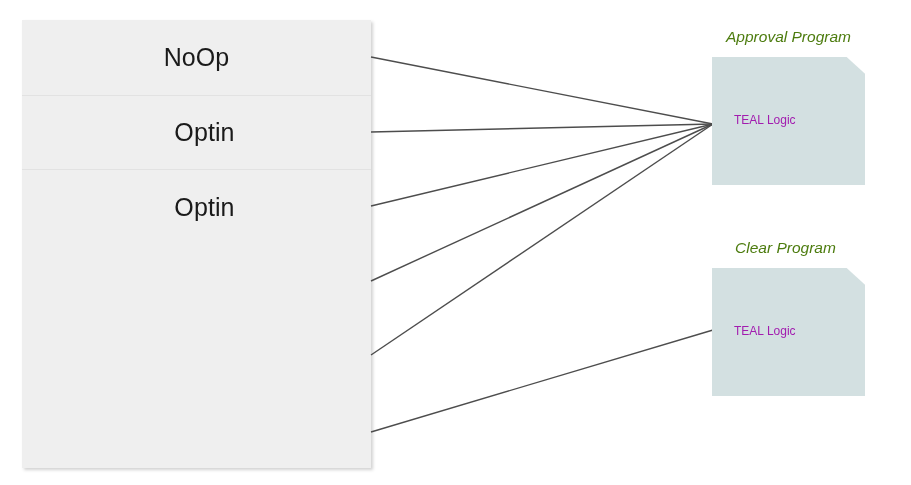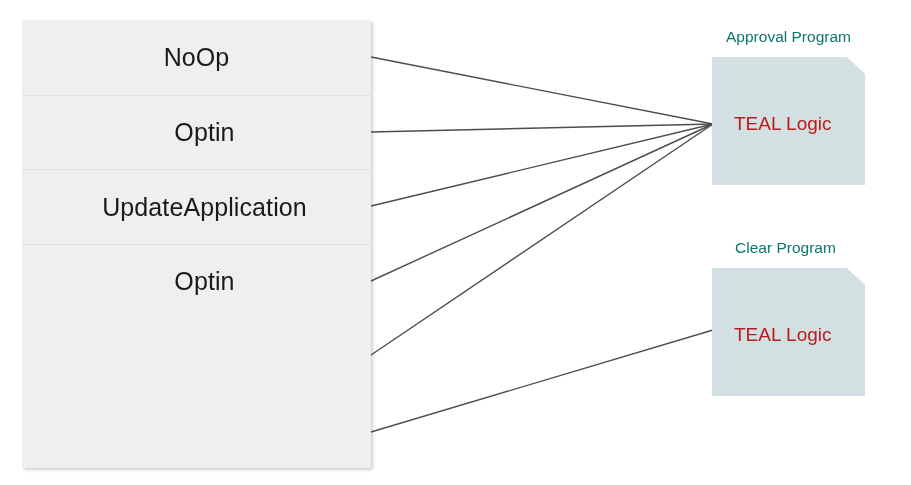--- a/index.html
+++ b/index.html
@@ -66,38 +66,39 @@
   .program-node {
     position: absolute;
   }
   .program-caption {
     position: absolute;
     top: 0;
     left: 0;
     width: 100%;
     text-align: center;
     font-size: 15.5px;
-    color: #0f766e;
+    color: #4d7c0f;
     white-space: nowrap;
+    font-style: italic;
   }
   .program-shape {
     position: absolute;
     left: 0;
     width: 153px;
     height: 128px;
     background: #d3e0e1;
     filter: drop-shadow(2px 2px 2px rgba(0,0,0,0.22));
     -webkit-clip-path: polygon(0 0, 88% 0, 100% 13%, 100% 100%, 0 100%);
     clip-path: polygon(0 0, 88% 0, 100% 13%, 100% 100%, 0 100%);
   }
   .program-body-label {
     position: absolute;
     left: 22px;
-    font-size: 19px;
-    color: #b91c1c;
+    font-size: 12px;
+    color: #a21caf;
     white-space: nowrap;
   }
 
   #approval-program { left: 712px; top: 28px; width: 153px; height: 157px; }
   #approval-program .program-shape { top: 29px; }
   #approval-program .program-body-label { top: 85px; }
 
   #clear-program { left: 712px; top: 239px; width: 147px; height: 156px; }
   #clear-program .program-shape { top: 29px; }
   #clear-program .program-body-label { top: 85px; }
@@ -106,23 +107,20 @@
 <body>
 
 <div id="canvas">
 
   <div id="oncomplete-list">
     <div class="list-row">
       <span class="list-row-label">NoOp</span>
     </div>
     <div class="list-row">
       <span class="list-row-label">Optin</span>
-    </div>
-    <div class="list-row">
-      <span class="list-row-label">UpdateApplication</span>
     </div>
     <div class="list-row">
       <span class="list-row-label">Optin</span>
     </div>
   </div>
 
   <svg id="connectors" viewBox="0 0 911 485">
       <line x1="371" y1="57" x2="713" y2="124" stroke="#4d4d4d" stroke-width="1.4"></line>
       <line x1="371" y1="132" x2="713" y2="124" stroke="#4d4d4d" stroke-width="1.4"></line>
       <line x1="371" y1="206" x2="713" y2="124" stroke="#4d4d4d" stroke-width="1.4"></line>

